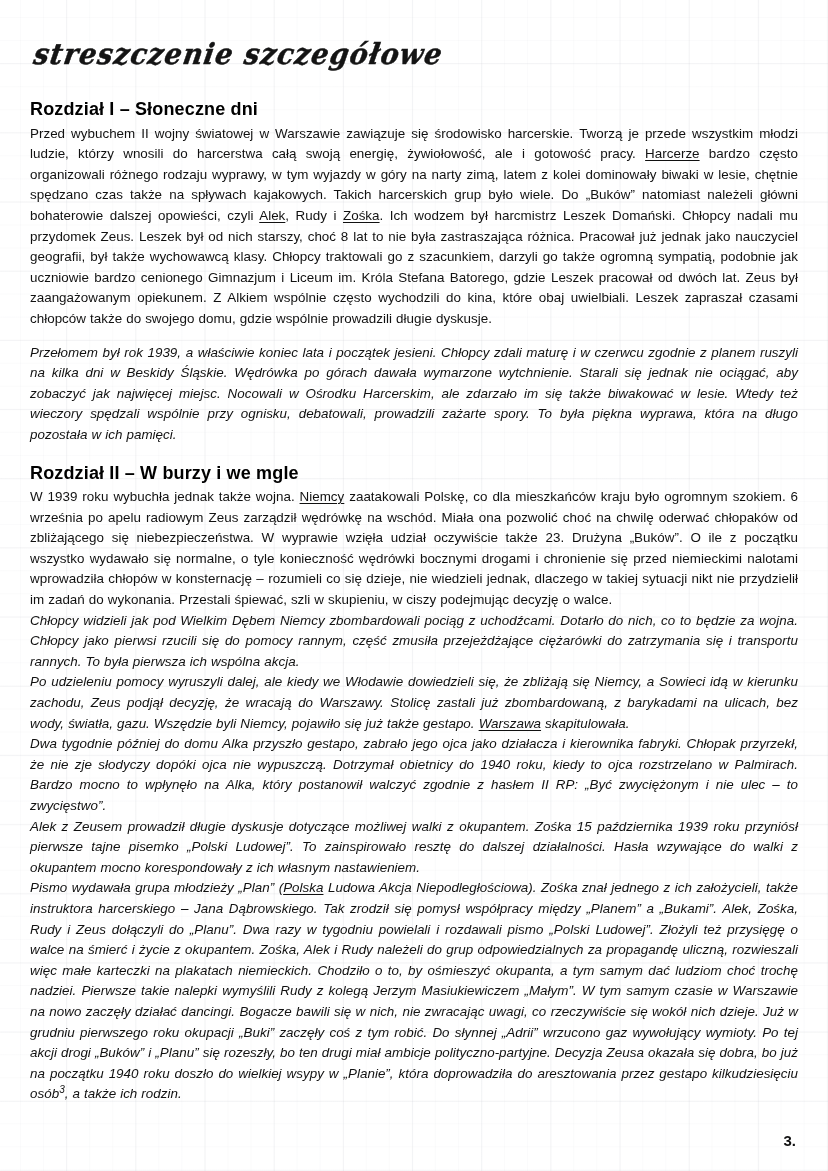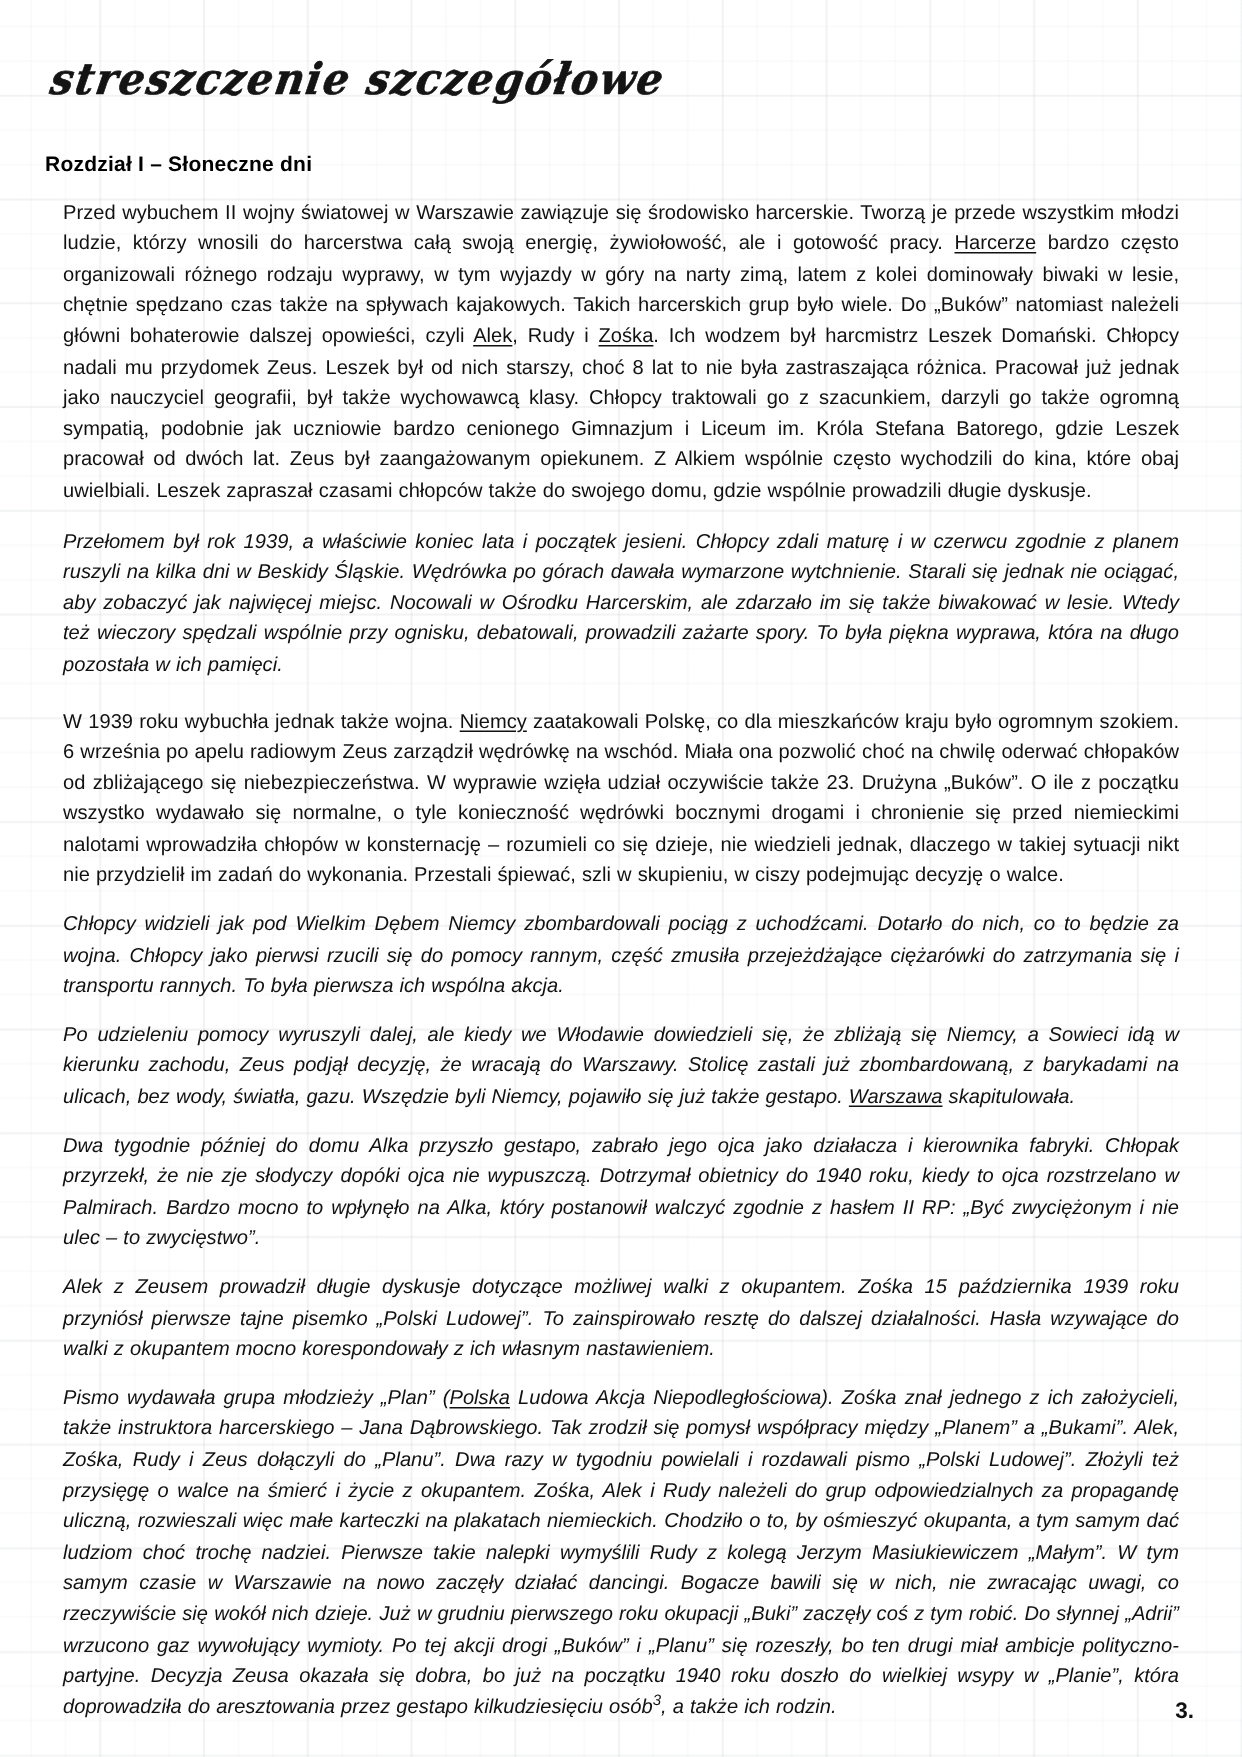--- a/index.html
+++ b/index.html
@@ -61,37 +61,37 @@
     transform: skewX(-9deg) scaleY(1.07);
     transform-origin: left center;
     -webkit-text-stroke: 0.45px #141414;
     white-space: nowrap;
   }
 
   
   .chapter-heading {
     font-family: "Liberation Sans", sans-serif;
     font-weight: bold;
-    font-size: 14px;
+    font-size: 18px;
     color: #000000;
     letter-spacing: 0.15px;
     margin: 0 0 4px 0;
     line-height: 20.6px;
   }
   .chapter-block {
     margin-bottom: 17px;
   }
   .para {
     font-family: "Liberation Sans", sans-serif;
     font-size: 13.4px;
     line-height: 20.6px;
     color: #111111;
     text-align: justify;
     text-justify: inter-word;
-    margin: 12px;
+    margin: 0;
     letter-spacing: 0.02px;
     word-spacing: 0.3px;
   }
   .para + .para { margin-top: 0; font-style: italic; }
   .para.gap-above { margin-top: 13px; }
 
   u.uline {
     text-decoration: underline;
     text-underline-offset: 2px;
     text-decoration-thickness: 1px;
@@ -124,20 +124,21 @@
   <div id="content">
     <div id="doc-title">streszczenie szczegółowe</div>
 
     <div id="chapters">
         <div class="chapter-block">
           <div class="chapter-heading">Rozdział I – Słoneczne dni</div>
           <p class="para"><span>Przed wybuchem II wojny światowej w Warszawie zawiązuje się środowisko harcerskie. Tworzą je przede wszystkim młodzi ludzie, którzy wnosili do harcerstwa całą swoją energię, żywiołowość, ale i gotowość pracy. </span><u class="uline">Harcerze</u><span> bardzo często organizowali różnego rodzaju wyprawy, w tym wyjazdy w góry na narty zimą, latem z kolei dominowały biwaki w lesie, chętnie spędzano czas także na spływach kajakowych. Takich harcerskich grup było wiele. Do „Buków” natomiast należeli główni bohaterowie dalszej opowieści, czyli </span><u class="uline">Alek</u><span>, Rudy i </span><u class="uline">Zośka</u><span>. Ich wodzem był harcmistrz Leszek Domański. Chłopcy nadali mu przydomek Zeus. Leszek był od nich starszy, choć 8 lat to nie była zastraszająca różnica. Pracował już jednak jako nauczyciel geografii, był także wychowawcą klasy. Chłopcy traktowali go z szacunkiem, darzyli go także ogromną sympatią, podobnie jak uczniowie bardzo cenionego Gimnazjum i Liceum im. Króla Stefana Batorego, gdzie Leszek pracował od dwóch lat. Zeus był zaangażowanym opiekunem. Z Alkiem wspólnie często wychodzili do kina, które obaj uwielbiali. Leszek zapraszał czasami chłopców także do swojego domu, gdzie wspólnie prowadzili długie dyskusje.</span></p>
           <p class="para gap-above"><span>Przełomem był rok 1939, a właściwie koniec lata i początek jesieni. Chłopcy zdali maturę i w czerwcu zgodnie z planem ruszyli na kilka dni w Beskidy Śląskie. Wędrówka po górach dawała wymarzone wytchnienie. Starali się jednak nie ociągać, aby zobaczyć jak najwięcej miejsc. Nocowali w Ośrodku Harcerskim, ale zdarzało im się także biwakować w lesie. Wtedy też wieczory spędzali wspólnie przy ognisku, debatowali, prowadzili zażarte spory. To była piękna wyprawa, która na długo pozostała w ich pamięci.</span></p>
         </div>
         <div class="chapter-block">
+          <div class="chapter-heading">Rozdział II – W burzy i we mgle</div>
           <p class="para"><span>W 1939 roku wybuchła jednak także wojna. </span><u class="uline">Niemcy</u><span> zaatakowali Polskę, co dla mieszkańców kraju było ogromnym szokiem. 6 września po apelu radiowym Zeus zarządził wędrówkę na wschód. Miała ona pozwolić choć na chwilę oderwać chłopaków od zbliżającego się niebezpieczeństwa. W wyprawie wzięła udział oczywiście także 23. Drużyna „Buków”. O ile z początku wszystko wydawało się normalne, o tyle konieczność wędrówki bocznymi drogami i chronienie się przed niemieckimi nalotami wprowadziła chłopów w konsternację – rozumieli co się dzieje, nie wiedzieli jednak, dlaczego w takiej sytuacji nikt nie przydzielił im zadań do wykonania. Przestali śpiewać, szli w skupieniu, w ciszy podejmując decyzję o walce.</span></p>
           <p class="para"><span>Chłopcy widzieli jak pod Wielkim Dębem Niemcy zbombardowali pociąg z uchodźcami. Dotarło do nich, co to będzie za wojna. Chłopcy jako pierwsi rzucili się do pomocy rannym, część zmusiła przejeżdżające ciężarówki do zatrzymania się i transportu rannych. To była pierwsza ich wspólna akcja.</span></p>
           <p class="para"><span>Po udzieleniu pomocy wyruszyli dalej, ale kiedy we Włodawie dowiedzieli się, że zbliżają się Niemcy, a Sowieci idą w kierunku zachodu, Zeus podjął decyzję, że wracają do Warszawy. Stolicę zastali już zbombardowaną, z barykadami na ulicach, bez wody, światła, gazu. Wszędzie byli Niemcy, pojawiło się już także gestapo. </span><u class="uline">Warszawa</u><span> skapitulowała.</span></p>
           <p class="para"><span>Dwa tygodnie później do domu Alka przyszło gestapo, zabrało jego ojca jako działacza i kierownika fabryki. Chłopak przyrzekł, że nie zje słodyczy dopóki ojca nie wypuszczą. Dotrzymał obietnicy do 1940 roku, kiedy to ojca rozstrzelano w Palmirach. Bardzo mocno to wpłynęło na Alka, który postanowił walczyć zgodnie z hasłem II RP: „Być zwyciężonym i nie ulec – to zwycięstwo”.</span></p>
           <p class="para"><span>Alek z Zeusem prowadził długie dyskusje dotyczące możliwej walki z okupantem. Zośka 15 października 1939 roku przyniósł pierwsze tajne pisemko „Polski Ludowej”. To zainspirowało resztę do dalszej działalności. Hasła wzywające do walki z okupantem mocno korespondowały z ich własnym nastawieniem.</span></p>
           <p class="para"><span>Pismo wydawała grupa młodzieży „Plan” (</span><u class="uline">Polska</u><span> Ludowa Akcja Niepodległościowa). Zośka znał jednego z ich założycieli, także instruktora harcerskiego – Jana Dąbrowskiego. Tak zrodził się pomysł współpracy między „Planem” a „Bukami”. Alek, Zośka, Rudy i Zeus dołączyli do „Planu”. Dwa razy w tygodniu powielali i rozdawali pismo „Polski Ludowej”. Złożyli też przysięgę o walce na śmierć i życie z okupantem.  Zośka, Alek i Rudy należeli do grup odpowiedzialnych za propagandę uliczną, rozwieszali więc małe karteczki na plakatach niemieckich. Chodziło o to, by ośmieszyć okupanta, a tym samym dać ludziom choć trochę nadziei. Pierwsze takie nalepki wymyślili Rudy z kolegą Jerzym Masiukiewiczem „Małym”. W tym samym czasie w Warszawie na nowo zaczęły działać dancingi. Bogacze bawili się w nich, nie zwracając uwagi, co rzeczywiście się wokół nich dzieje. Już w grudniu pierwszego roku okupacji „Buki” zaczęły coś z tym robić. Do słynnej „Adrii” wrzucono gaz wywołujący wymioty. Po tej akcji drogi „Buków” i „Planu” się rozeszły, bo ten drugi miał ambicje polityczno-partyjne. Decyzja Zeusa okazała się dobra, bo już na początku 1940 roku doszło do wielkiej wsypy w „Planie”, która doprowadziła do aresztowania przez gestapo kilkudziesięciu osób</span><sup class="footmark">3</sup><span>, a także ich rodzin.</span></p>
         </div>
       </div>
   </div>
 

